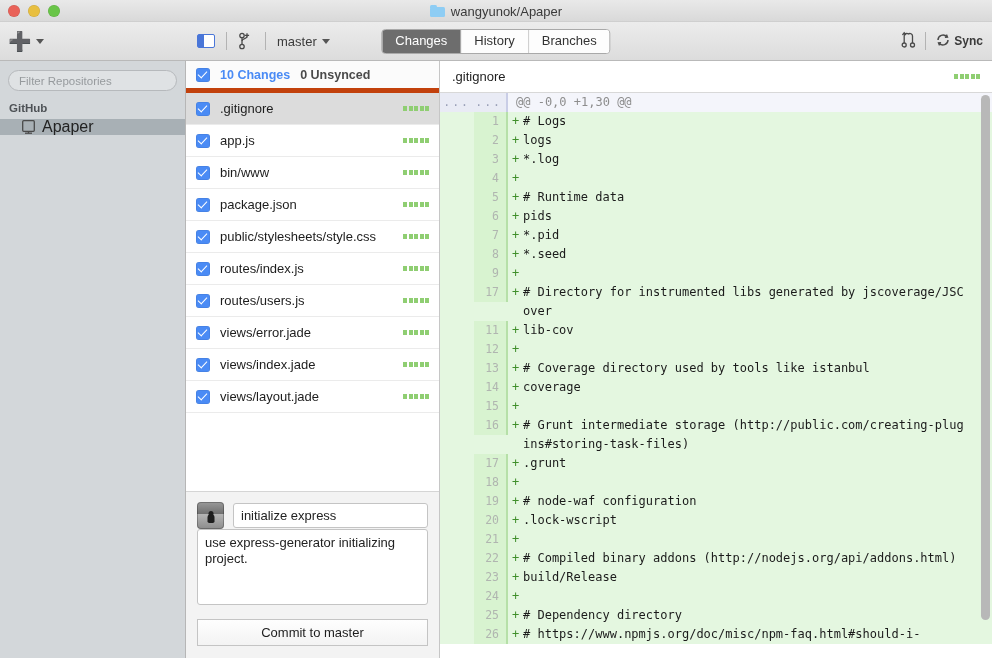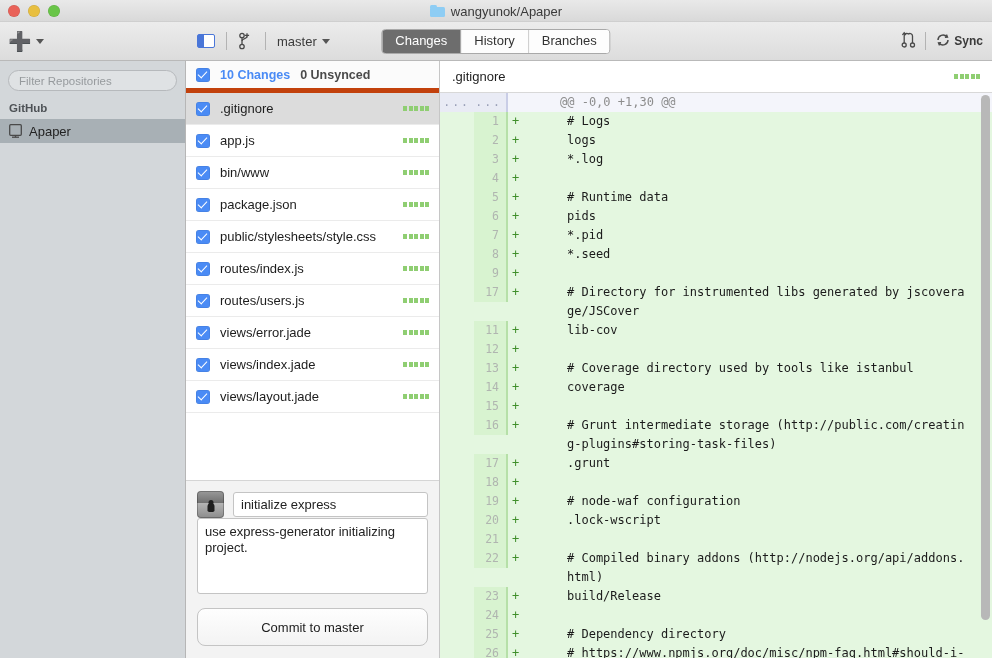--- a/index.html
+++ b/index.html
@@ -101,22 +101,22 @@
     border: 1px solid #b6b9bc; background: #dfe2e4;
     font-size: 11.5px; color: #8d8d8d; padding: 0 10px;
     font-family: "Liberation Sans", sans-serif; outline: none;
   }
   .filter-input::placeholder { color: #969a9d; }
   .group-title {
     font-size: 11.5px; font-weight: bold; color: #4e5256;
     padding: 4px 9px 5px;
   }
   .repo-row {
-    height: 24px; display: flex; align-items: center; gap: 7px;
-    padding-left: 9px; font-size: 13px; color: #222; cursor: default;
+    height: 16px; display: flex; align-items: center; gap: 7px;
+    padding-left: 22px; font-size: 16px; color: #222; cursor: default;
   }
   .repo-row.selected { background: #a8b0b5; }
   .repo-ico { width: 13px; height: 15px; }
 
   
   .changes {
     width: 254px; flex: 0 0 254px;
     background: #f5f5f5; border-right: 1px solid #c6c6c6;
     display: flex; flex-direction: column; min-height: 0;
   }
@@ -172,21 +172,21 @@
     background: #fff; font-size: 13px; color: #222; padding: 0 7px;
     font-family: "Liberation Sans", sans-serif; outline: none;
   }
   .desc-box {
     width: 100%; height: 76px; border: 1px solid #c4c4c4; border-radius: 3px;
     background: #fff; font-size: 13px; color: #222; padding: 5px 7px;
     font-family: "Liberation Sans", sans-serif; outline: none; resize: none;
     line-height: 16px; margin-bottom: 10px; overflow: hidden;
   }
   .commit-btn {
-    width: 100%; height: 38px; border: 1px solid #c4c4c4; border-radius: 8px;
+    width: 100%; height: 27px; border: 1px solid #c4c4c4; border-radius: 0;
     background: linear-gradient(#fefefe, #f3f3f3);
     font-size: 13px; color: #1d1d1d; cursor: default;
     font-family: "Liberation Sans", sans-serif;
   }
 
   
   .diff { flex: 1; display: flex; flex-direction: column; min-width: 0; background: #fff; position: relative; }
   .diff-head {
     height: 32px; flex: 0 0 32px; background: #fff;
     border-bottom: 1px solid #d8d8d8;
@@ -209,21 +209,21 @@
   .gut.old { background: #d8f3d0; }
   .dline.hunk .gut.old { background: #e9ebf5; }
   .gut.new { background: #d8f3d0; border-right: 2px solid #b6e0a8; }
   .dline.hunk .gut.new { background: #e9ebf5; border-right: 2px solid #c9cde6; }
   .sign {
     width: 15px; flex: 0 0 15px; text-align: center; color: #3f8f2a;
     line-height: 19px; font-size: 12px;
   }
   .code {
     flex: 1; white-space: pre-wrap; word-break: break-all; line-height: 19px;
-    color: #1b1b1b; padding-right: 25px; margin-left: 44px;
+    color: #1b1b1b; padding-right: 25px;
   }
   .dline.hunk .code { color: #8d8d8d; padding-left: 8px; }
 
   .vscroll {
     position: absolute; right: 2px; top: 34px; width: 9px;
     background: transparent;
   }
   .vthumb { width: 9px; border-radius: 5px; background: #b8b8b8; }
 </style>
 </head>

